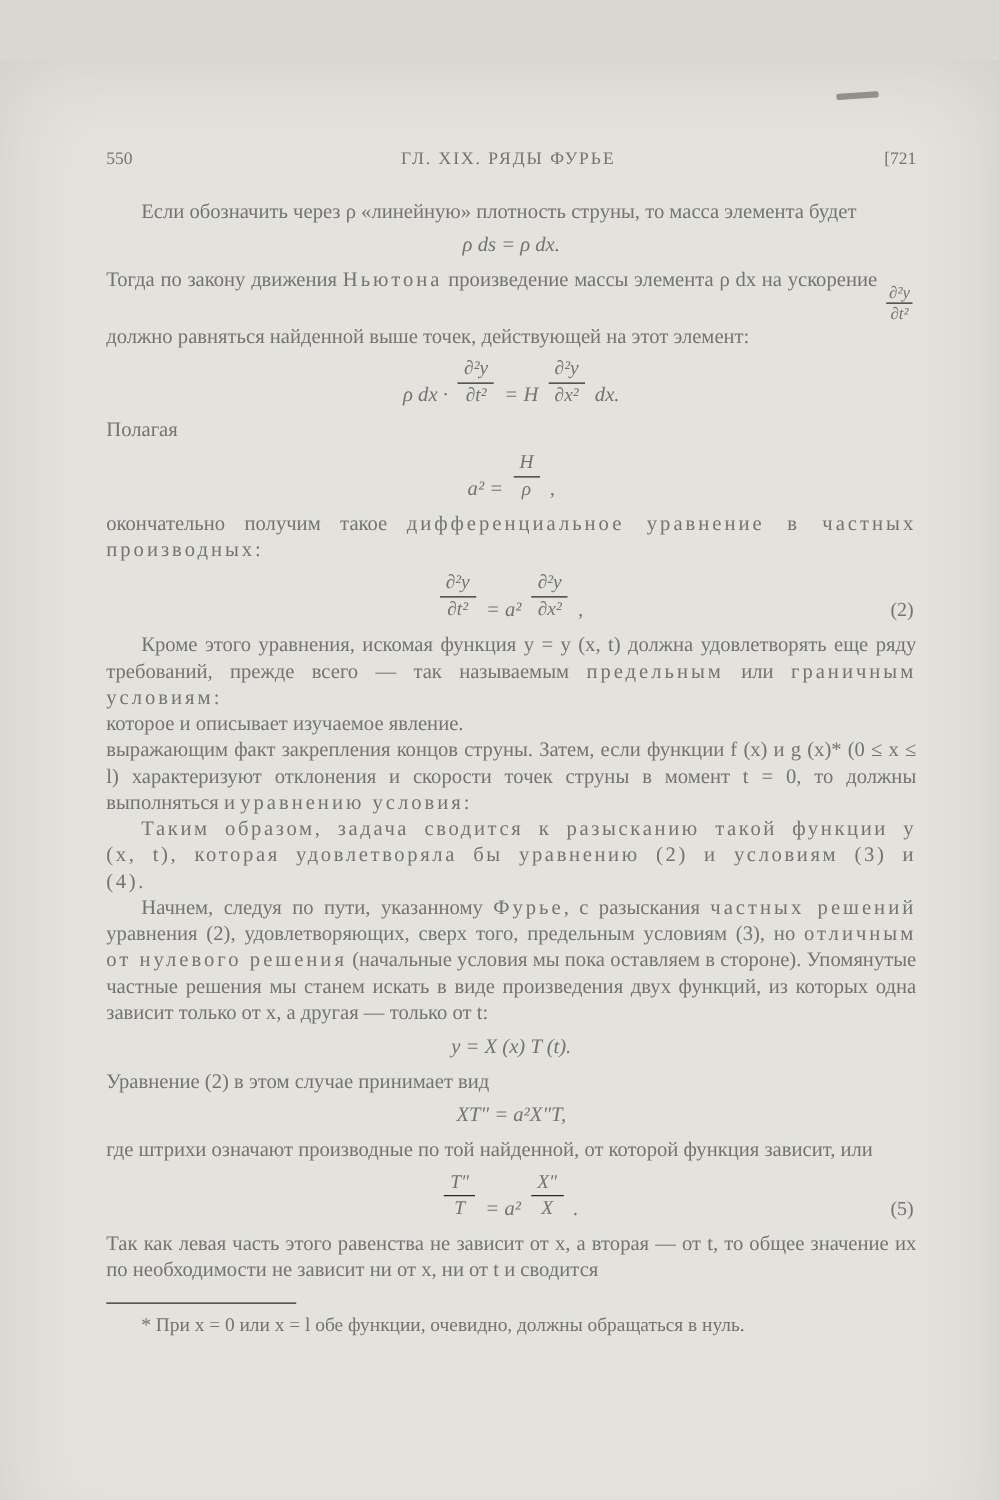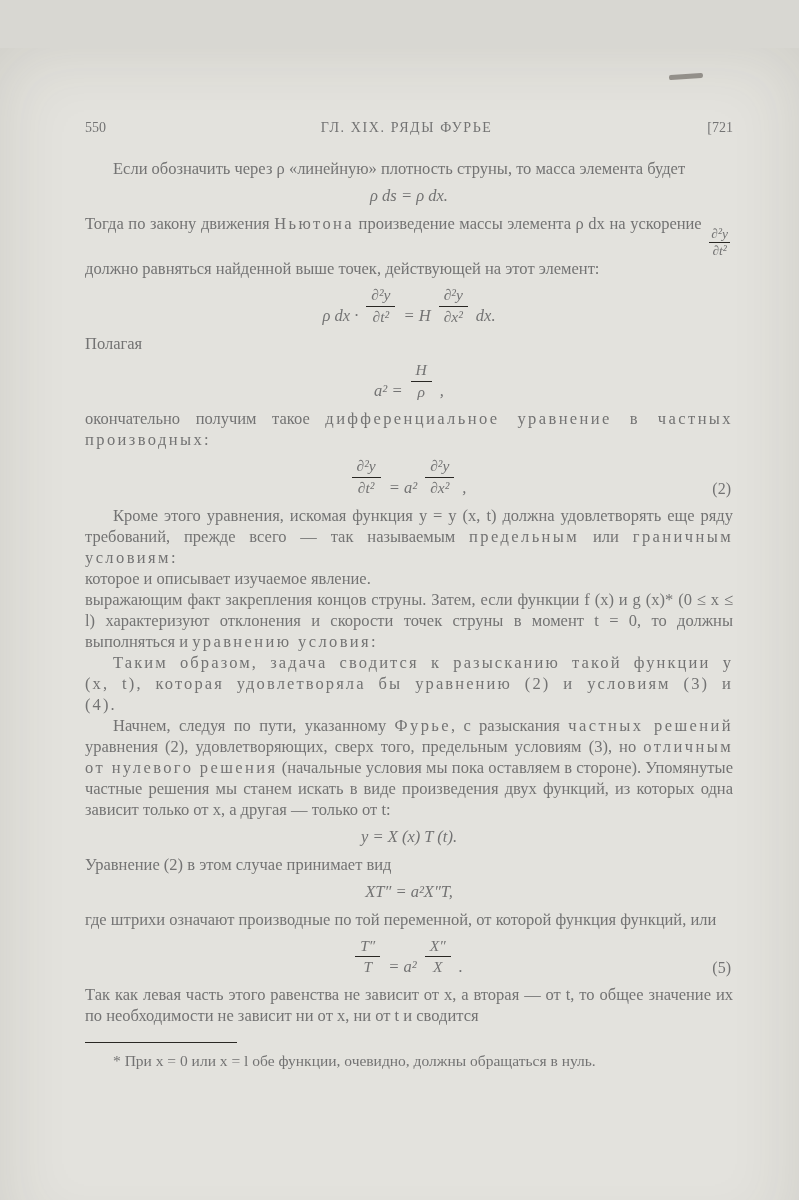--- a/index.html
+++ b/index.html
@@ -122,21 +122,21 @@
     <div class="eq">
       <span>y = X (x)  T (t).</span>
     </div>
 
     <p class="para"><span>Уравнение (2) в этом случае принимает вид</span></p>
 
     <div class="eq">
       <span>XT″ = a²X″T,</span>
     </div>
 
-    <p class="para"><span>где штрихи означают производные по той переменной, от которой функция функций, или</span></p>
+    <p class="para"><span>где штрихи означают производные по той найденной, от которой функция зависит, или</span></p>
 
     <div class="eq">
       <span class="frac">
           <span class="fnum">T″</span>
           <span class="fden">T</span>
         </span>
       <span>= a²</span>
       <span class="frac">
           <span class="fnum">X″</span>
           <span class="fden">X</span>

